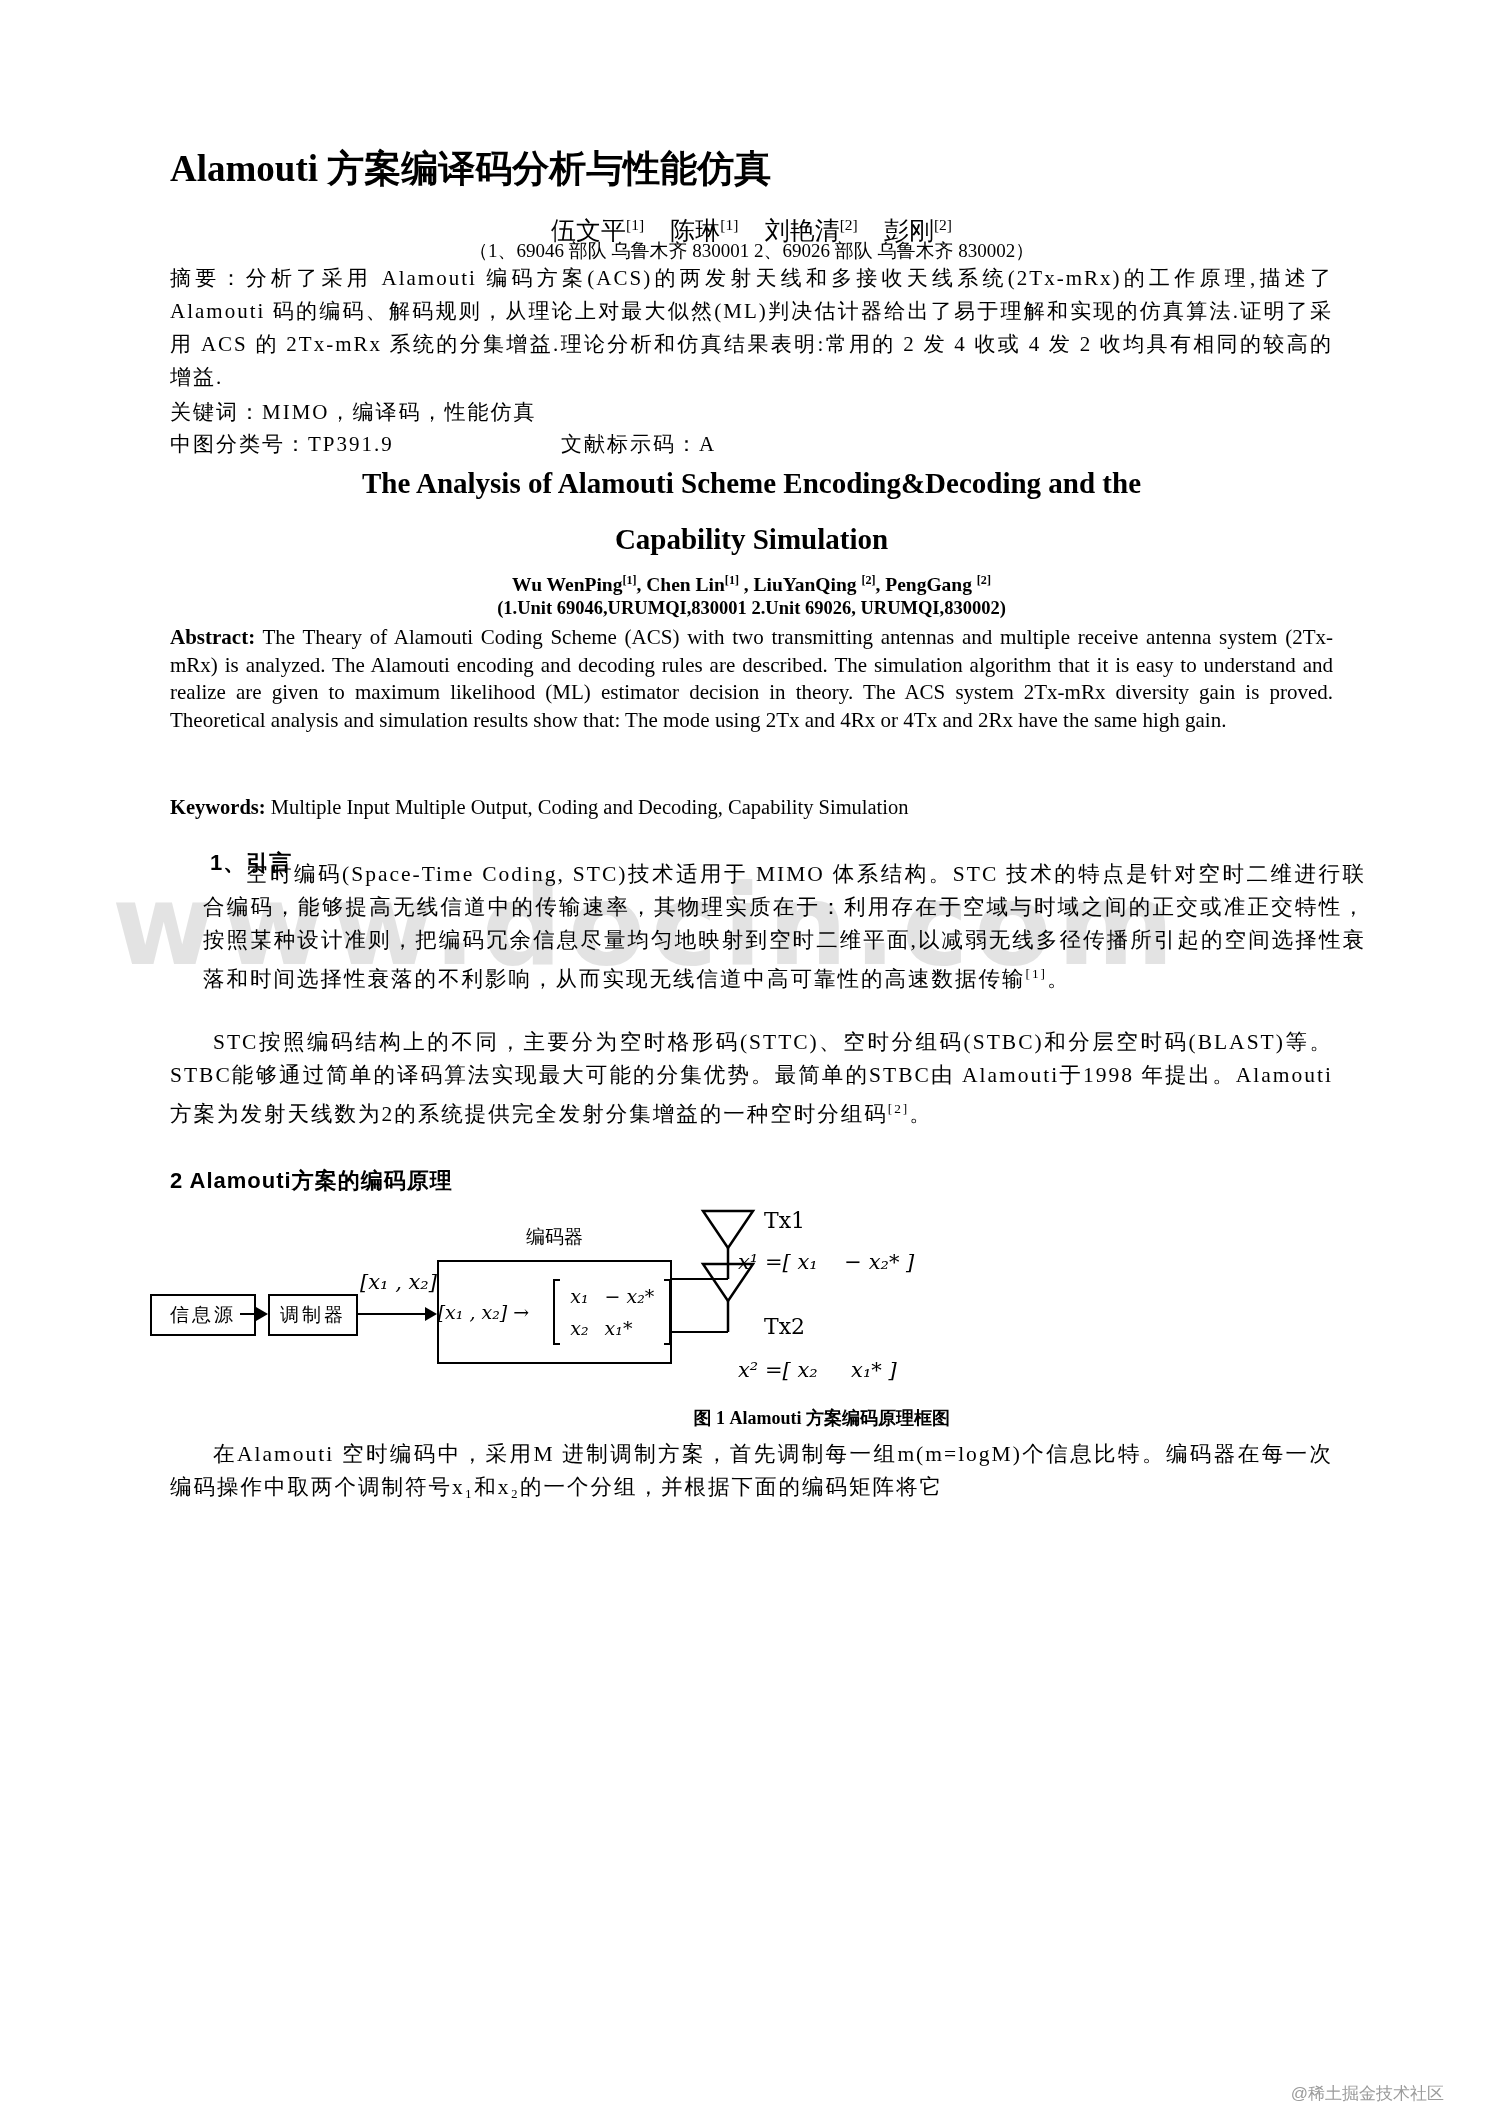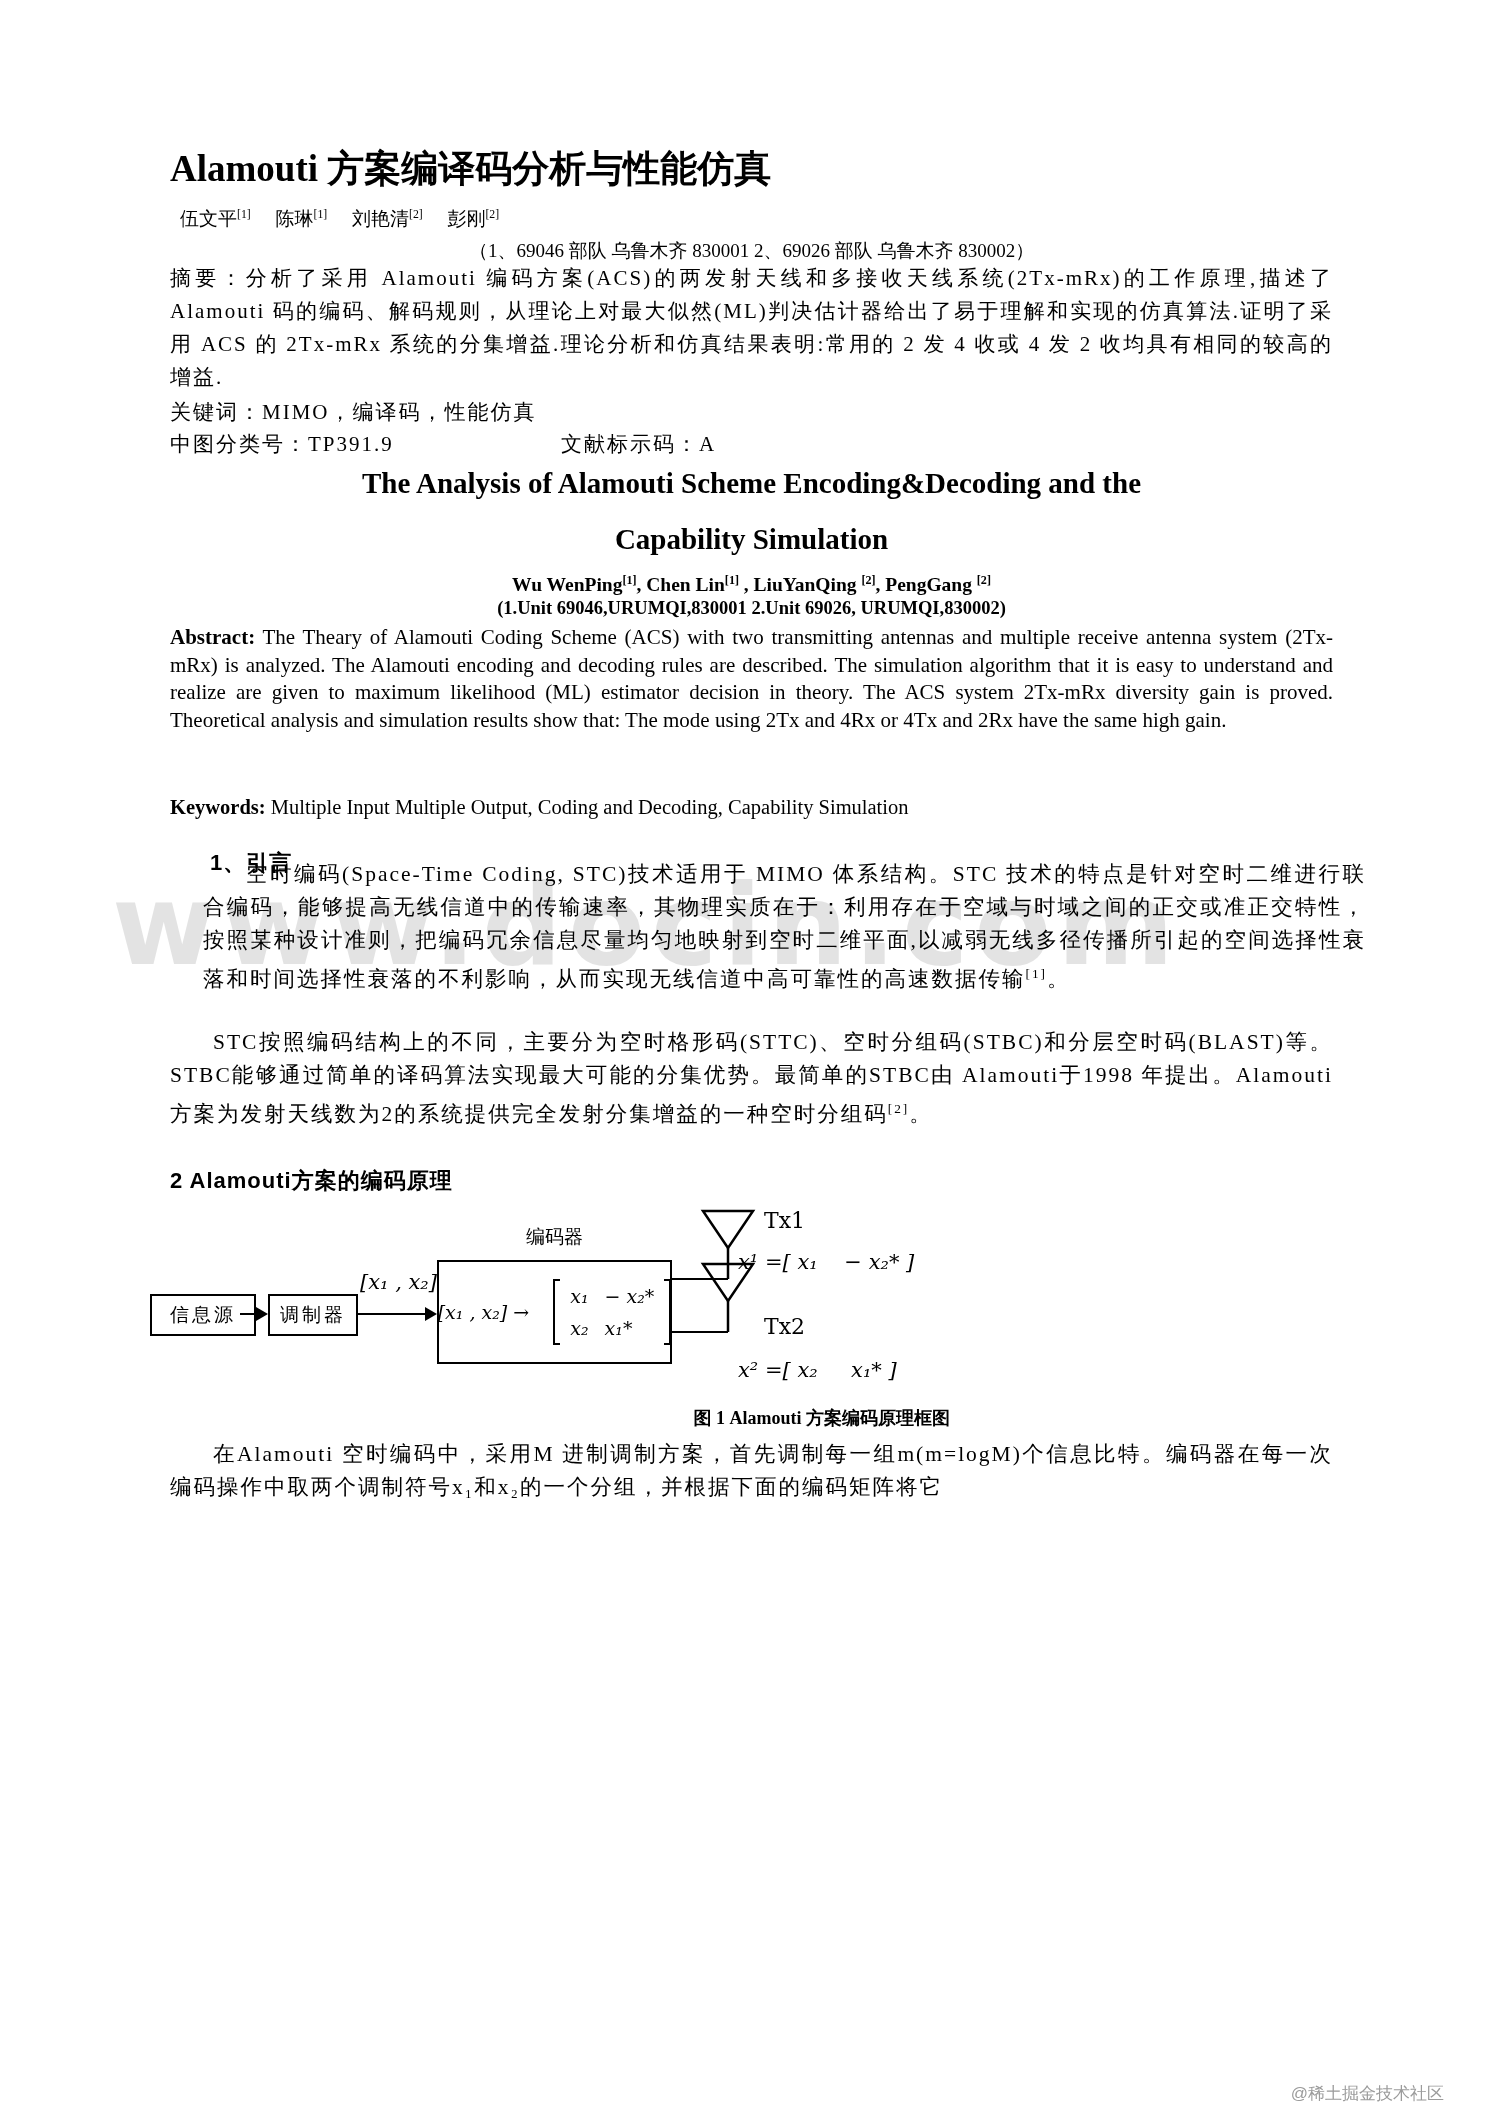--- a/index.html
+++ b/index.html
@@ -12,21 +12,21 @@
   }
   
   .wm { position:absolute; pointer-events:none; white-space:nowrap;
         font-family:"DejaVu Sans",sans-serif; font-weight:bold; }
   .wm-logo { left:190px; top:652px; font-size:124px; letter-spacing:16px; color:rgba(178,178,178,0.38); }
   .wm-url  { left:112px; top:860px; font-size:112px; letter-spacing:6px;  color:rgba(188,188,188,0.42); }
 
   .blk { position:absolute; left:170px; width:1163px; }
 
   .b-title   { top:146px; text-align:left; font-size:37px; font-weight:bold; line-height:46px; }
-  .b-authors { top:202px; text-align:left; font-size:19px; line-height:26px; }
+  .b-authors { top:212px; text-align:center; font-size:25px; line-height:26px; }
   .b-authors .auth { margin:0 10px; }
   sup { font-size:0.62em; }
   .b-affil   { top:238px; text-align:center; font-size:19px; line-height:26px; }
 
   .zh-text { font-size:21px; line-height:33px; letter-spacing:2px; text-align:justify; }
   .b-abszh { top:262px; }
   .b-kwzh  { top:396px; text-align:left; }
   .b-clc   { top:428px; font-size:21px; line-height:33px; letter-spacing:2px; }
   .b-clc .doc-code { margin-left:160px; }
 

